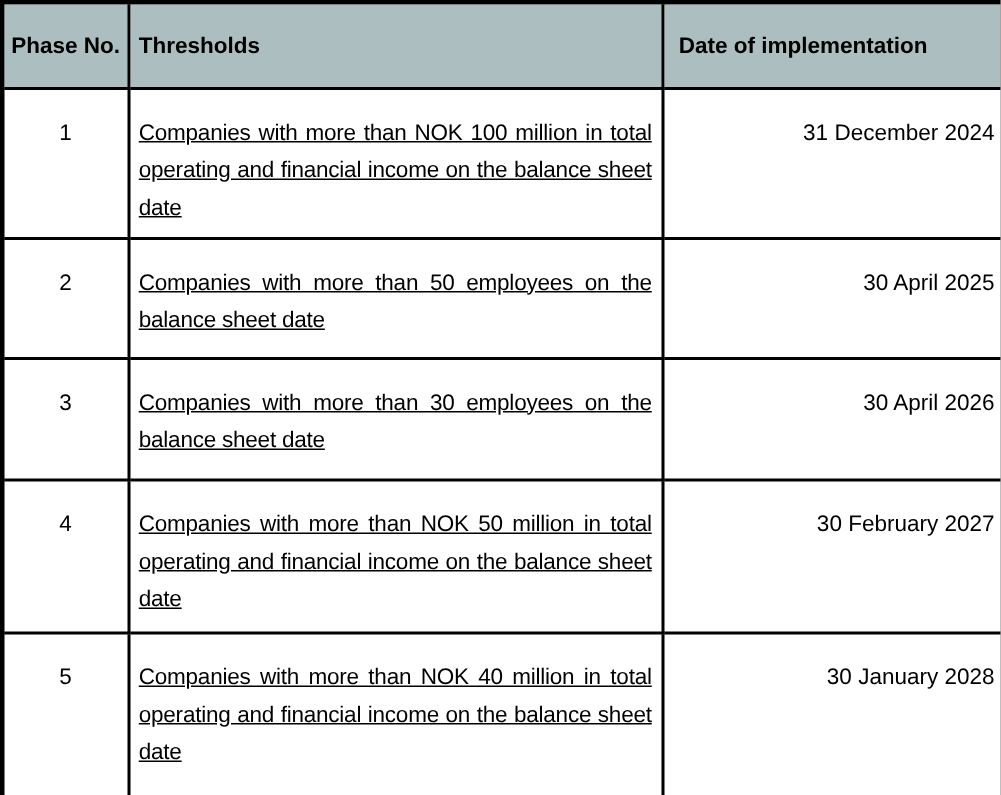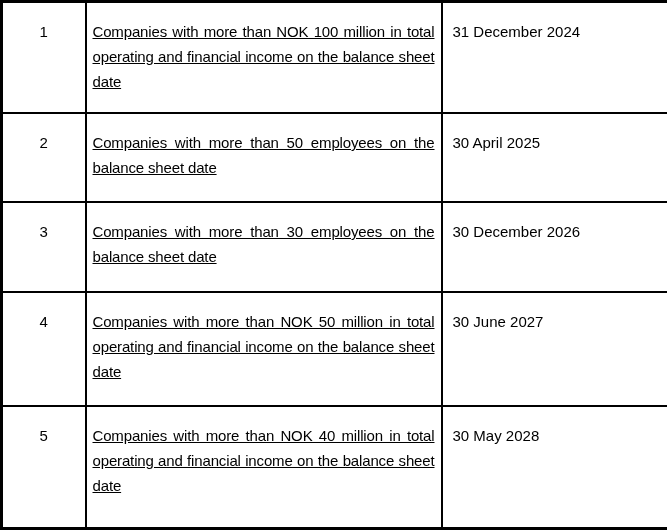--- a/index.html
+++ b/index.html
@@ -50,51 +50,57 @@
   td.cell-threshold {
     text-align: justify;
     padding: 16px 6px 0 6px;
     line-height: 25px;
     letter-spacing: -0.15px;
     text-decoration: underline;
   }
   td.cell-date {
     padding: 16px 4px 0 10px;
     line-height: 25px;
+    text-align: right;
   }
 </style>
 </head>
 <body>
 
 <table class="phases">
   <colgroup>
     <col style="width:84px">
     <col style="width:356px">
     <col style="width:227px">
   </colgroup>
   <tbody>
+      <tr class="header-row" style="height:57px">
+    <th class="col-phase">Phase No.</th>
+    <th class="col-thresholds">Thresholds</th>
+    <th class="col-date">Date of implementation</th>
+  </tr>
   <tr style="height:100px">
     <td class="cell-phase">1</td>
     <td class="cell-threshold">Companies with more than NOK 100 million in total operating and financial income on the balance sheet date</td>
     <td class="cell-date">31 December 2024</td>
   </tr>
   <tr style="height:80px">
     <td class="cell-phase">2</td>
     <td class="cell-threshold">Companies with more than 50 employees on the balance sheet date</td>
     <td class="cell-date">30 April 2025</td>
   </tr>
   <tr style="height:81px">
     <td class="cell-phase">3</td>
     <td class="cell-threshold">Companies with more than 30 employees on the balance sheet date</td>
-    <td class="cell-date">30 December 2026</td>
+    <td class="cell-date">30 April 2026</td>
   </tr>
   <tr style="height:102px">
     <td class="cell-phase">4</td>
     <td class="cell-threshold">Companies with more than NOK 50 million in total operating and financial income on the balance sheet date</td>
-    <td class="cell-date">30 June 2027</td>
+    <td class="cell-date">30 February 2027</td>
   </tr>
   <tr style="height:110px">
     <td class="cell-phase">5</td>
     <td class="cell-threshold">Companies with more than NOK 40 million in total operating and financial income on the balance sheet date</td>
-    <td class="cell-date">30 May 2028</td>
+    <td class="cell-date">30 January 2028</td>
   </tr>
 </tbody>
   </table>
 
 </body></html>

